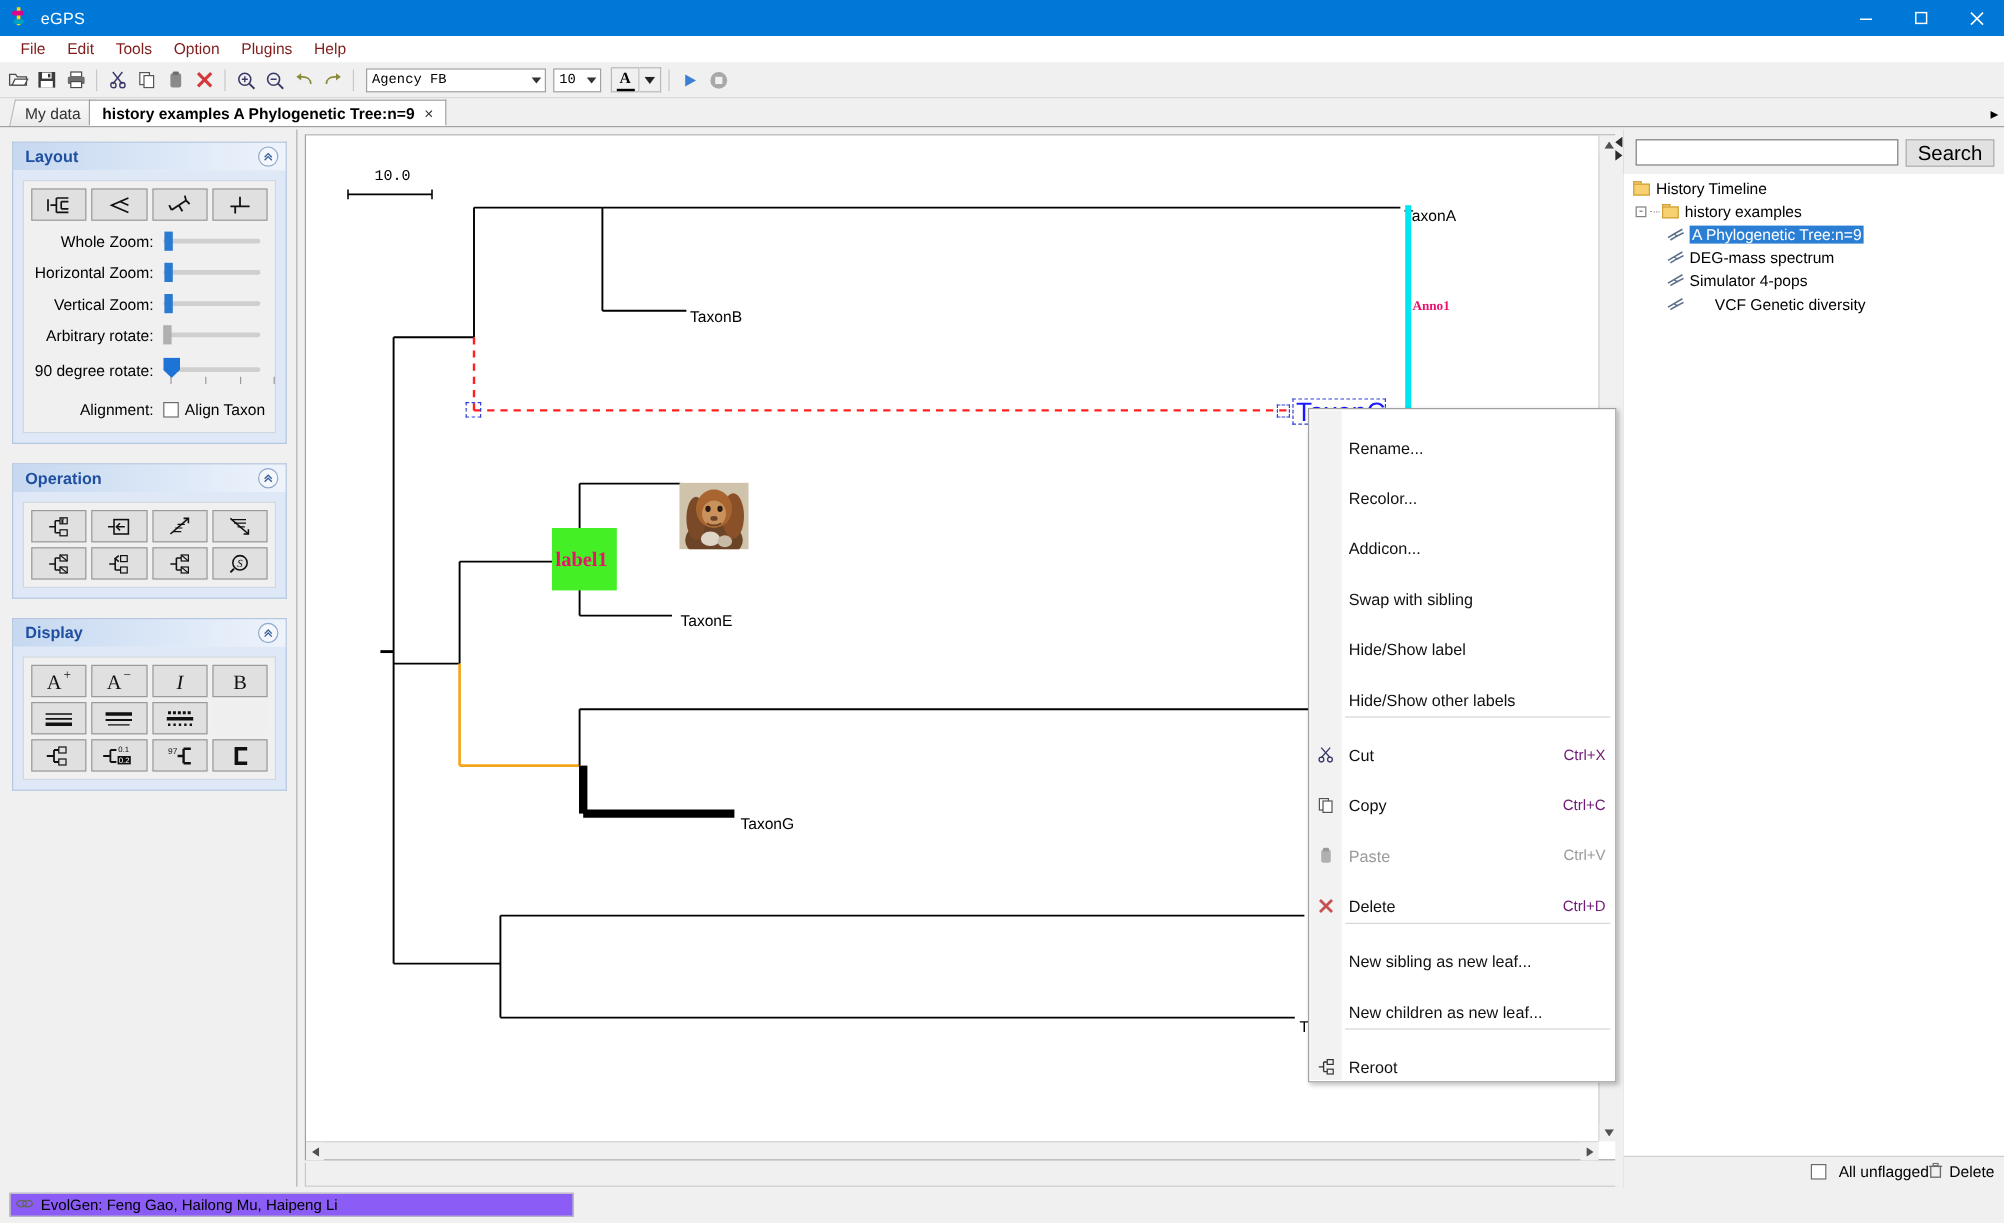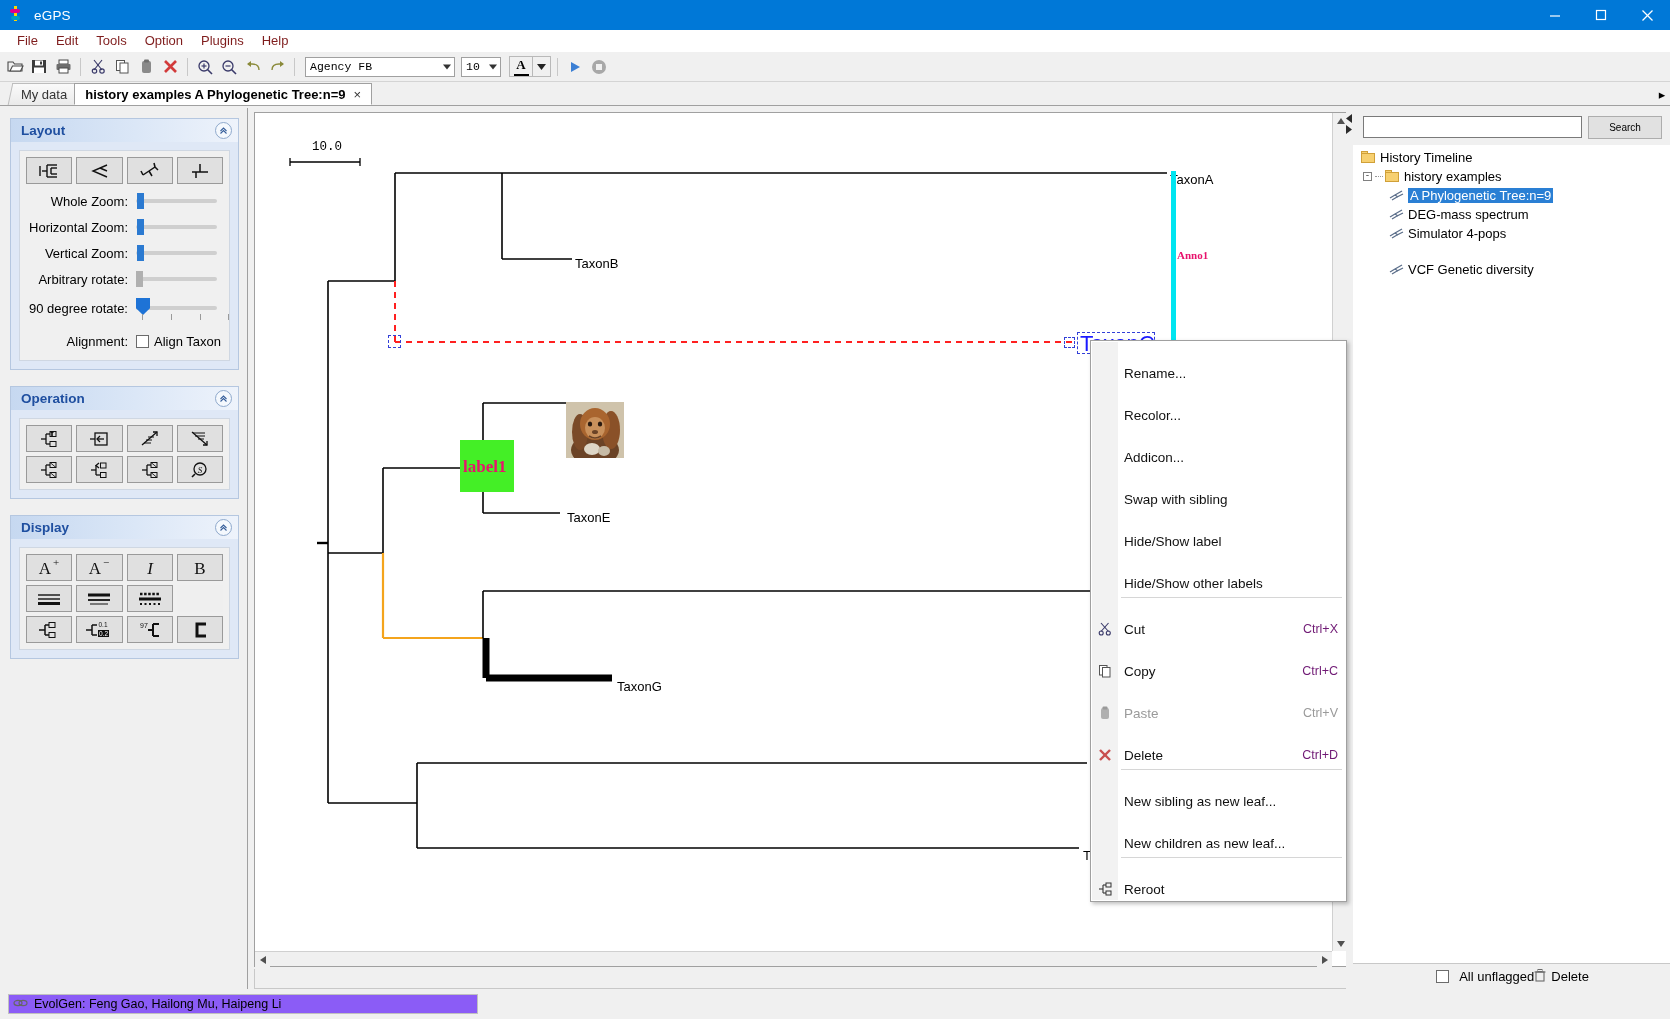--- a/index.html
+++ b/index.html
@@ -195,36 +195,36 @@
     position:absolute; left:-7px; top:0; bottom:0; width:7px; background:#f0f0f0;
     display:flex; flex-direction:column; align-items:center; padding-top:6px; gap:2px;
   }
   #search-row { display:flex; padding:8px 8px 6px 10px; gap:6px; }
   #search-input {
     flex:1; height:22px; border:1px solid #7a7a7a; background:#fff;
     font-size:12px; padding:0 4px;
   }
   #search-btn {
     width:74px; height:23px; background:#e1e1e1; border:1px solid #adadad;
-    display:flex; align-items:center; justify-content:center; font-size:10px;
+    display:flex; align-items:center; justify-content:center; font-size:17px;
   }
   #tree-area { flex:1; background:#fff; margin:0; position:relative; overflow:hidden; }
   .tnode { display:flex; align-items:center; height:16px; font-size:13px; white-space:nowrap; }
   .tnode .expander {
     width:9px;height:9px;border:1px solid #808080;background:#fff;
     display:flex;align-items:center;justify-content:center;font-size:9px;
     line-height:7px; margin-right:3px; color:#333; font-family:"Liberation Mono",monospace;
   }
   .folder-ic { width:14px;height:12px;margin-right:5px;position:relative;flex:0 0 auto; }
   .folder-ic .b { position:absolute;left:0;top:2px;width:14px;height:10px;background:#f7d070;border:1px solid #d0a038; }
   .folder-ic .t { position:absolute;left:0;top:0px;width:7px;height:3px;background:#f7d070;border:1px solid #d0a038;border-bottom:none; }
   .leaf-ic { width:15px;height:12px;margin-right:4px;flex:0 0 auto; }
   .sel { background:#2a7fd4; color:#fff; padding:0 2px; }
   #right-bottom {
-    height:26px; display:flex; align-items:center; justify-content:center;
+    height:26px; display:flex; align-items:center; justify-content:flex-end;
     padding:0 8px 0 10px; background:#f0f0f0; border-top:1px solid #c8c8c8;
   }
   .rb-item { display:flex; align-items:center; gap:5px; font-size:13px; }
 
   
   #statusbar {
     position:absolute; left:0; bottom:0; right:0; height:30px;
     background:#f0f0f0; display:flex; align-items:center;
   }
   #status-left {
@@ -898,21 +898,21 @@
       <div class="tnode" style="padding-left:36px;margin-top:3px;">
         <span class="leaf-ic">
           <svg width="15" height="12">
               <polyline points="1,9 6,6 13,2" fill="none" stroke="#5b6e8a" stroke-width="1.3"></polyline>
               <polyline points="3,11 8,8 14,5" fill="none" stroke="#5b6e8a" stroke-width="1.3"></polyline>
               <polyline points="6,6 9,8" fill="none" stroke="#5b6e8a" stroke-width="1.1"></polyline>
             </svg>
         </span>
         <span>Simulator 4-pops</span>
       </div>
-      <div class="tnode" style="padding-left:36px;margin-top:20px;">
+      <div class="tnode" style="padding-left:36px;margin-top:4px;gap:21px;">
         <span class="leaf-ic">
           <svg width="15" height="12">
               <polyline points="1,9 6,6 13,2" fill="none" stroke="#5b6e8a" stroke-width="1.3"></polyline>
               <polyline points="3,11 8,8 14,5" fill="none" stroke="#5b6e8a" stroke-width="1.3"></polyline>
               <polyline points="6,6 9,8" fill="none" stroke="#5b6e8a" stroke-width="1.1"></polyline>
             </svg>
         </span>
         <span>VCF Genetic diversity</span>
       </div>
     </div>

